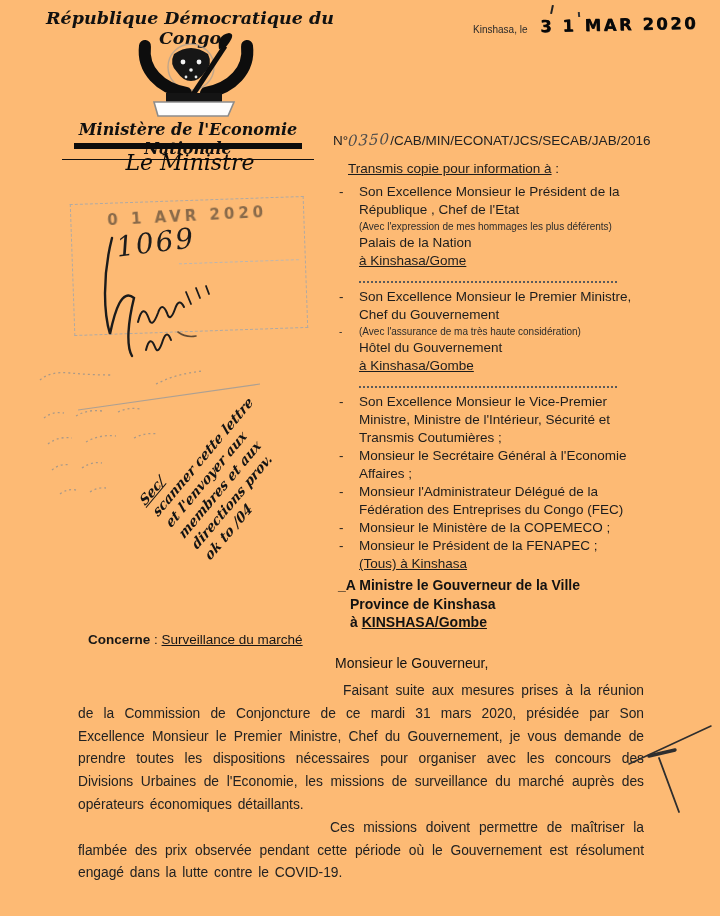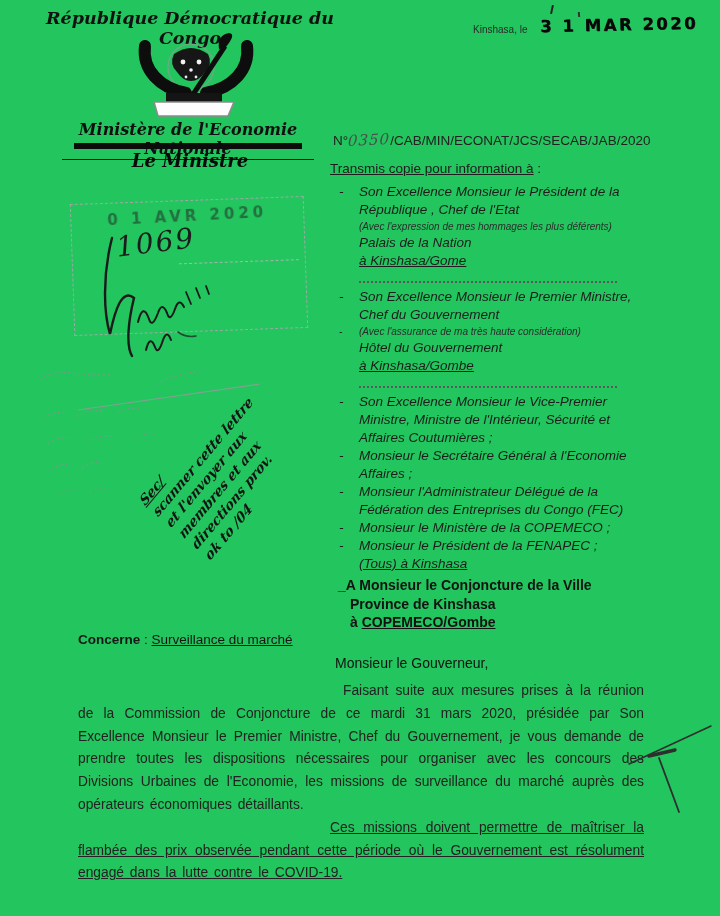--- a/index.html
+++ b/index.html
@@ -1,68 +1,68 @@
 <!DOCTYPE html>
 <html><head>
 <meta charset="utf-8">
 <style>
   html,body{margin:0;padding:0;background:#ffffff;}
-  .page{position:relative;width:720px;height:916px;background:#22c55e;overflow:hidden;
+  .page{position:relative;width:720px;height:916px;background:#fdba74;overflow:hidden;
         font-family:"Liberation Sans",sans-serif;color:#1f1f1f;}
   .abs{position:absolute;}
 
   
   .country{left:40px;top:8px;width:300px;text-align:center;
            font-family:"DejaVu Serif",serif;font-style:italic;font-weight:bold;
            font-size:17.5px;color:#111;}
   .ministry{left:62px;top:120px;width:252px;text-align:center;
             font-family:"DejaVu Serif",serif;font-style:italic;font-weight:bold;
             font-size:16px;color:#101010;border-bottom:1.5px solid #111;padding-bottom:1px;}
   .ministry-bar{left:74px;top:143px;width:228px;height:6px;background:#0c0c0c;}
   .minister{left:90px;top:150px;width:200px;text-align:center;
-            font-family:"DejaVu Serif",serif;font-style:italic;font-weight:bold;
-            font-size:18px;color:#0a0a0a;}
+            font-family:"DejaVu Serif",serif;font-style:italic;font-weight:normal;
+            font-size:22px;color:#0a0a0a;}
 
   
   .dateline-place{left:473px;top:24px;font-size:10px;color:#2a2a2a;}
   .stamp-date{left:540px;top:17px;font-family:"DejaVu Sans",sans-serif;font-weight:900;
               font-size:16.5px;letter-spacing:2.5px;color:#080808;transform:rotate(-1.2deg);
               transform-origin:left top;text-shadow:0.5px 0.5px 0 #222;}
   .tick1{left:551px;top:5px;width:2px;height:9px;background:#222;transform:rotate(12deg);}
   .tick2{left:578px;top:12px;width:2px;height:5px;background:#333;transform:rotate(-4deg);}
 
   
   .refline{left:333px;top:131px;font-size:13.5px;color:#222;white-space:nowrap;}
   .ref-hand{display:inline-block;font-family:"DejaVu Serif",serif;font-style:italic;
             font-size:15px;color:#4c4c4c;transform:rotate(-3deg) skewX(-6deg);letter-spacing:1px;}
 
   
-  .transmit-head{left:330px;top:161px;font-size:13.5px;color:#1d1d1d;}
+  .transmit-head{left:348px;top:161px;font-size:13.5px;color:#1d1d1d;}
   .transmit-head .u{text-decoration:underline;}
   .tlist{left:333px;top:183px;width:370px;font-size:13.5px;line-height:18px;color:#1d1d1d;}
-  .tl{position:relative;padding-left:26px;font-style:italic;}
+  .tl{position:relative;padding-left:26px;}
   .tl.dash::before{content:"-";position:absolute;left:6px;top:0;}
   .tl.sm{font-size:10px;line-height:15px;color:#2c2c2c;}
   .tl.ul{text-decoration:underline;}
   .dots{height:8px;margin:3px 0 5px 26px;width:258px;border-bottom:2.5px dotted #5a5a5a;}
 
   
   .addressee{left:338px;top:576px;font-size:14px;font-weight:bold;line-height:18.5px;color:#121212;}
   .addr-ind{padding-left:12px;}
   .addr-u{text-decoration:underline;}
 
   
-  .subject{left:78px;top:632px;font-size:13.5px;color:#171717;}
+  .subject{left:88px;top:632px;font-size:13.5px;color:#171717;}
   .subject .lbl{font-weight:bold;}
   .subject .val{text-decoration:underline;}
   .salutation{left:335px;top:655px;font-size:14px;font-weight:normal;color:#121212;}
   .body-block{left:78px;top:680px;width:566px;font-size:13.8px;line-height:22.8px;
               color:#222;text-align:justify;word-spacing:2px;}
   .p1{text-indent:265px;}
-  .p2{margin-top:13px;text-indent:252px;text-decoration:underline;}
+  .p2{margin-top:13px;text-indent:252px;}
 
   
   .rstamp{left:72px;top:200px;width:232px;height:130px;border:1.5px dashed #a8a8a8;
           transform:rotate(-2deg);opacity:.9;}
   .rstamp-date{position:absolute;left:36px;top:6px;font-family:"DejaVu Sans",sans-serif;
                font-weight:800;font-size:15px;letter-spacing:4px;color:#272727;
                opacity:.6;filter:blur(.6px);transform:rotate(-1deg);white-space:nowrap;}
   .rstamp-line{position:absolute;right:6px;top:62px;width:120px;border-top:1.5px dashed #b5b5b5;}
   .registry{left:116px;top:226px;font-family:"DejaVu Serif",serif;font-style:italic;
             font-size:28px;color:#1c1c1c;transform:rotate(-7deg);letter-spacing:2px;}
@@ -101,55 +101,55 @@
   <div class="abs ministry">Ministère de l'Economie Nationale</div>
   <div class="abs ministry-bar"></div>
   <div class="abs minister">Le Ministre</div>
 
   <div class="abs dateline-place">Kinshasa, le</div>
   <div class="abs stamp-date">3 1 MAR 2020</div>
   <div class="abs tick1 noise"></div>
   <div class="abs tick2 noise"></div>
 
   <div class="abs refline">
-    <span>N°</span><span class="ref-hand">0350</span><span>/CAB/MIN/ECONAT/JCS/SECAB/JAB/2020</span>
+    <span>N°</span><span class="ref-hand">0350</span><span>/CAB/MIN/ECONAT/JCS/SECAB/JAB/2016</span>
   </div>
 
   <div class="abs transmit-head">
     <span class="u">Transmis copie pour information à</span><span> :</span>
   </div>
   <div class="abs tlist">
     <div class="tl dash">Son Excellence Monsieur le Président de la</div>
     <div class="tl">République , Chef de l'Etat</div>
     <div class="tl sm">(Avec l'expression de mes hommages les plus déférents)</div>
     <div class="tl">Palais de la Nation</div>
     <div class="tl ul">à Kinshasa/Gome</div>
     <div class="dots"></div>
     <div class="tl dash">Son Excellence Monsieur le Premier Ministre,</div>
     <div class="tl">Chef du Gouvernement</div>
     <div class="tl sm dash">(Avec l'assurance de ma très haute considération)</div>
     <div class="tl">Hôtel du Gouvernement</div>
     <div class="tl ul">à Kinshasa/Gombe</div>
     <div class="dots"></div>
     <div class="tl dash">Son Excellence Monsieur le Vice-Premier</div>
     <div class="tl">Ministre, Ministre de l'Intérieur, Sécurité et</div>
-    <div class="tl">Affaires Coutumières ;</div>
+    <div class="tl">Transmis Coutumières ;</div>
     <div class="tl dash">Monsieur le Secrétaire Général à l'Economie</div>
     <div class="tl">Affaires ;</div>
     <div class="tl dash">Monsieur l'Administrateur Délégué de la</div>
     <div class="tl">Fédération des Entreprises du Congo (FEC)</div>
     <div class="tl dash">Monsieur le Ministère de la COPEMECO ;</div>
     <div class="tl dash">Monsieur le Président de la FENAPEC ;</div>
     <div class="tl ul">(Tous) à Kinshasa</div>
   </div>
 
   <div class="abs addressee">
-    <div><span>_</span><span>A Monsieur le Conjoncture de la Ville</span></div>
+    <div><span>_</span><span>A Ministre le Gouverneur de la Ville</span></div>
     <div class="addr-ind">Province de Kinshasa</div>
-    <div class="addr-ind"><span>à </span><span class="addr-u">COPEMECO/Gombe</span></div>
+    <div class="addr-ind"><span>à </span><span class="addr-u">KINSHASA/Gombe</span></div>
   </div>
 
   <div class="abs subject">
     <span class="lbl">Concerne</span><span> : </span><span class="val">Surveillance du marché</span>
   </div>
 
   <div class="abs salutation">Monsieur le Gouverneur,</div>
 
   <div class="abs body-block">
     <p class="p1" style="margin:0;">Faisant suite aux mesures prises à la réunion de la Commission de Conjoncture de ce mardi 31 mars 2020, présidée par Son Excellence Monsieur le Premier Ministre, Chef du Gouvernement, je vous demande de prendre toutes les dispositions nécessaires pour organiser avec les concours des Divisions Urbaines de l'Economie, les missions de surveillance du marché auprès des opérateurs économiques détaillants.</p>

